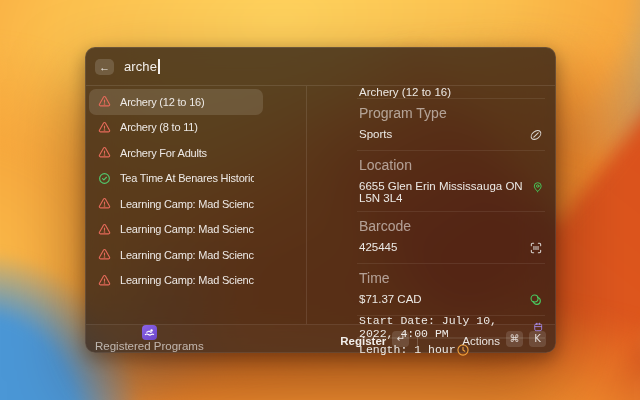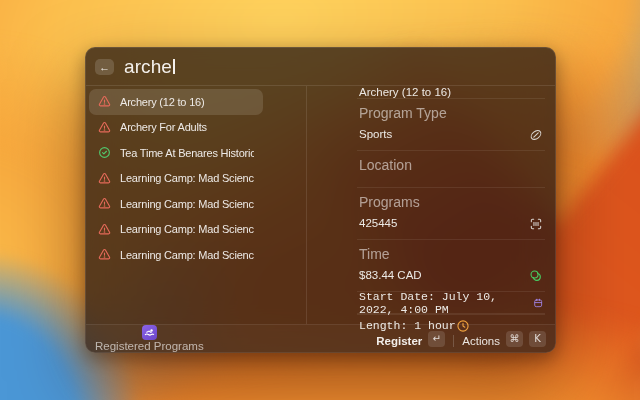--- a/index.html
+++ b/index.html
@@ -21,21 +21,21 @@
   
   .window { position:absolute; left:85px; top:47px; width:471px; height:306px;
     background:rgba(44,28,22,0.78); backdrop-filter:blur(22px) saturate(1.15);
     border-radius:10px; border:1px solid rgba(255,255,255,0.10);
     box-shadow:0 30px 70px rgba(70,20,0,0.5), 0 6px 18px rgba(0,0,0,0.35);
     color:#eeeae7; display:flex; flex-direction:column; }
 
   .search-bar { height:37px; flex:0 0 37px; display:flex; align-items:center; padding:0 9px; gap:10px; }
   .back-chip { width:19px; height:16px; border-radius:5px; background:rgba(255,255,255,0.15);
     display:flex; align-items:center; justify-content:center; font-size:11px; color:#f1ede9; cursor:default; }
-  .search-field { display:flex; align-items:center; font-size:19px; color:#f4f0ec; letter-spacing:0.1px; }
+  .search-field { display:flex; align-items:center; font-size:13px; color:#f4f0ec; letter-spacing:0.1px; }
   .caret { display:inline-block; width:1.5px; height:15px; background:#f4f0ec; margin-left:1px; animation:blink 1.1s steps(1) infinite; }
   @keyframes blink { 50% { opacity:0; } }
 
   .hdiv { height:1px; background:rgba(255,255,255,0.10); flex:0 0 1px; }
 
   .body { flex:1; display:flex; min-height:0;gap:40px; }
 
   
   .list { width:180px; flex:0 0 180px; padding:3px; display:flex; flex-direction:column; }
   .row { height:25.5px; display:flex; align-items:center; gap:9px; padding:0 9px; border-radius:7px;
@@ -56,21 +56,21 @@
   .single { min-height:21px; display:flex; align-items:center; justify-content:flex-start; padding:3px 2px; color:#eceae6;font-family:Liberation Mono, monospace; }
 
   
   .footer { flex:0 0 23px; border-top:1px solid rgba(255,255,255,0.08); background:rgba(255,255,255,0.025);
     display:flex; align-items:center; justify-content:space-between; padding:0 9px; border-radius:0 0 10px 10px; }
   .f-left { display:flex; align-items:center; color:rgba(255,255,255,0.62); font-size:11.5px;flex-direction:column; }
   .app-ic { width:15px; height:15px; border-radius:4px; background:linear-gradient(145deg,#8a64e8,#6c45c9);
     display:flex; align-items:center; justify-content:center; }
   .f-right { display:flex; align-items:flex-end; gap:6px; font-size:11.5px; }
   .reg { font-weight:bold; color:#f2eeea; cursor:default; }
-  .act { color:#e9e5e1; cursor:default; }
+  .act { color:#e9e5e1; cursor:default;margin-left:36px; }
   .key { min-width:17px; height:16px; padding:0 3px; border-radius:4px; background:rgba(255,255,255,0.13);
     color:rgba(255,255,255,0.8); font-size:10px; display:flex; align-items:center; justify-content:center;
     font-family:"DejaVu Sans", sans-serif; }
   .fdiv { width:1px; height:12px; background:rgba(255,255,255,0.18); margin:0 2px; }
 </style>
 </head>
 <body>
 
 <div class="wallpaper">
   <div class="wp wp1"></div>
@@ -106,20 +106,28 @@
             <circle cx="12" cy="16.6" r="0.5" fill="#e56a5a"></circle>
           </svg>
         <span>Archery (12 to 16)</span>
       </div>
       <div class="row">
         <svg width="13" height="13" viewBox="0 0 24 24" fill="none" stroke="#e56a5a" stroke-width="2.1" stroke-linecap="round" stroke-linejoin="round">
             <path d="M10.3 3.8 2.7 17a2 2 0 0 0 1.7 3h15.2a2 2 0 0 0 1.7-3L13.7 3.8a2 2 0 0 0-3.4 0z"></path>
             <line x1="12" y1="9.2" x2="12" y2="13.2"></line>
             <circle cx="12" cy="16.6" r="0.5" fill="#e56a5a"></circle>
           </svg>
+        <span>Archery (8 to 11)</span>
+      </div>
+      <div class="row">
+        <svg width="13" height="13" viewBox="0 0 24 24" fill="none" stroke="#e56a5a" stroke-width="2.1" stroke-linecap="round" stroke-linejoin="round">
+            <path d="M10.3 3.8 2.7 17a2 2 0 0 0 1.7 3h15.2a2 2 0 0 0 1.7-3L13.7 3.8a2 2 0 0 0-3.4 0z"></path>
+            <line x1="12" y1="9.2" x2="12" y2="13.2"></line>
+            <circle cx="12" cy="16.6" r="0.5" fill="#e56a5a"></circle>
+          </svg>
         <span>Archery For Adults</span>
       </div>
       <div class="row">
         <svg width="13" height="13" viewBox="0 0 24 24" fill="none" stroke="#52c76d" stroke-width="2.1" stroke-linecap="round" stroke-linejoin="round">
             <circle cx="12" cy="12" r="9"></circle>
             <path d="m8.4 12.3 2.4 2.4 4.8-5"></path>
           </svg>
         <span>Tea Time At Benares Historic Ho...</span>
       </div>
       <div class="row">
@@ -167,39 +175,46 @@
           <span>Sports</span>
           <svg width="14" height="14" viewBox="0 0 24 24" fill="none" stroke="#d9d5d1" stroke-width="1.8" stroke-linecap="round">
               <ellipse cx="12" cy="12" rx="9.2" ry="6.2" transform="rotate(-38 12 12)"></ellipse>
               <path d="M8.2 15.8 15.8 8.2"></path>
             </svg>
         </div>
       </div>
       <hr>
       <div class="section">
         <div class="lbl">Location</div>
-      </div>
-      <hr>
-      <div class="section">
-        <div class="lbl">Programs</div>
+        <div class="vrow">
+          <span>6655 Glen Erin Mississauga ON L5N 3L4</span>
+          <svg width="14" height="14" viewBox="0 0 24 24" fill="none" stroke="#43cf5c" stroke-width="1.9" stroke-linecap="round" stroke-linejoin="round">
+              <path d="M12 21.4s-7.2-5.9-7.2-11.2a7.2 7.2 0 0 1 14.4 0c0 5.3-7.2 11.2-7.2 11.2z"></path>
+              <circle cx="12" cy="10" r="2.6"></circle>
+            </svg>
+        </div>
+      </div>
+      <hr>
+      <div class="section">
+        <div class="lbl">Barcode</div>
         <div class="vrow">
           <span>425445</span>
           <svg width="14" height="14" viewBox="0 0 24 24" fill="none" stroke="#d9d5d1" stroke-width="1.8" stroke-linecap="round" stroke-linejoin="round">
               <path d="M4 8V6a2 2 0 0 1 2-2h2M16 4h2a2 2 0 0 1 2 2v2M20 16v2a2 2 0 0 1-2 2h-2M8 20H6a2 2 0 0 1-2-2v-2"></path>
               <line x1="8.5" y1="9.5" x2="8.5" y2="14.5"></line>
               <line x1="12" y1="9.5" x2="12" y2="14.5"></line>
               <line x1="15.5" y1="9.5" x2="15.5" y2="14.5"></line>
             </svg>
         </div>
       </div>
       <hr>
       <div class="section">
         <div class="lbl">Time</div>
         <div class="vrow">
-          <span>$83.44 CAD</span>
+          <span>$71.37 CAD</span>
           <svg width="14" height="14" viewBox="0 0 24 24" fill="none" stroke="#48c960" stroke-width="1.9" stroke-linecap="round">
               <circle cx="9.5" cy="9.5" r="6"></circle>
               <path d="M14.8 7.6a6 6 0 1 1-7.2 7.2"></path>
             </svg>
         </div>
       </div>
       <hr>
       <div class="single">
         <span>Start Date: July 10, 2022, 4:00 PM</span>
         <svg width="14" height="14" viewBox="0 0 24 24" fill="none" stroke="#a78bf5" stroke-width="1.9" stroke-linecap="round" stroke-linejoin="round">

